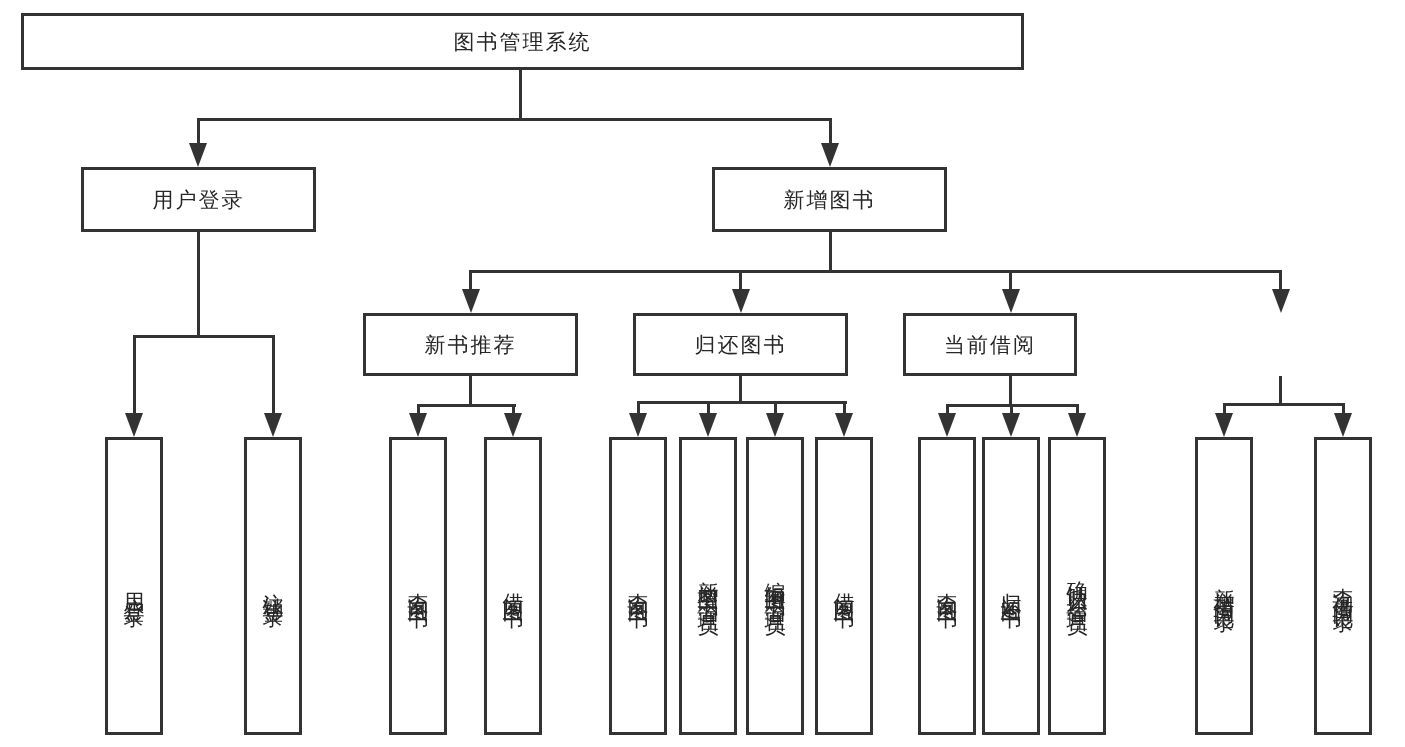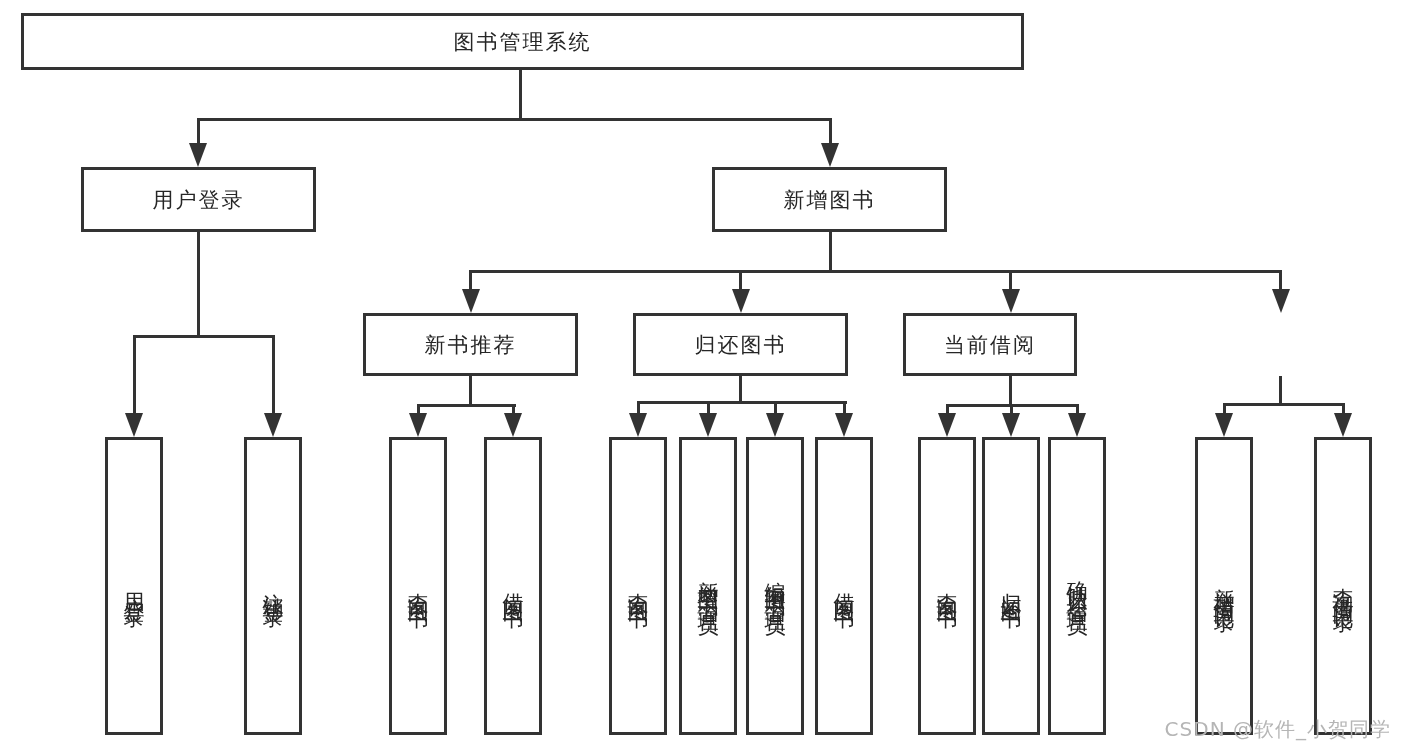--- a/index.html
+++ b/index.html
@@ -190,15 +190,14 @@
 
   <div>
     <div class="vline" style="left:1279px;top:376px;height:30px"></div>
     <div class="hline" style="left:1223px;top:403px;width:122px"></div>
     <div class="vline" style="left:1223px;top:405px;height:10px"></div>
     <div class="arrow" style="left:1215px;top:413px"></div>
     <div class="vline" style="left:1342px;top:405px;height:10px"></div>
     <div class="arrow" style="left:1334px;top:413px"></div>
   </div>
 
-  <div class="watermark">CSDN @软件_小贺同学</div>
 
 </div>
 
 </body></html>

